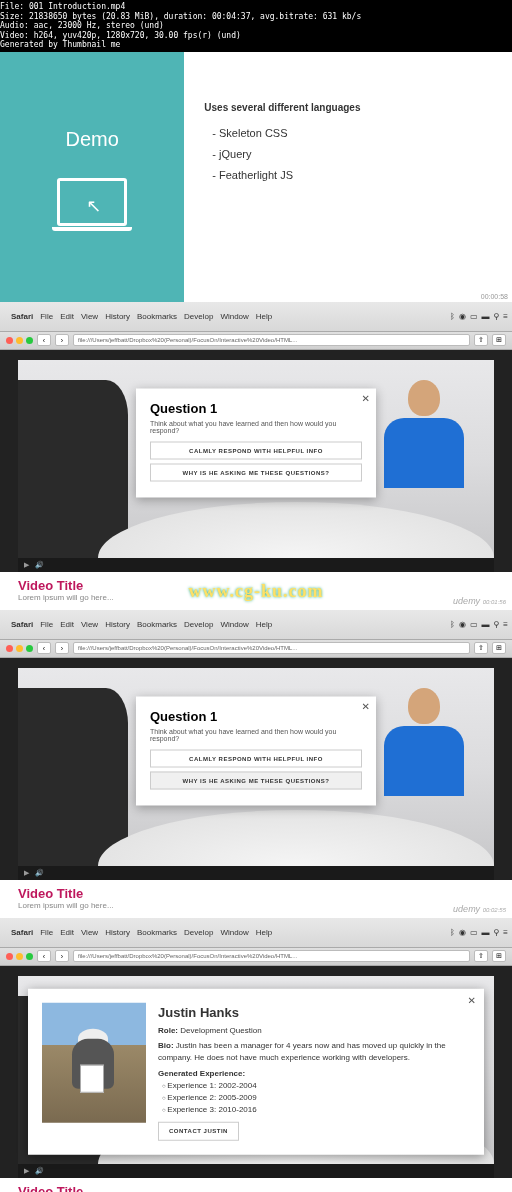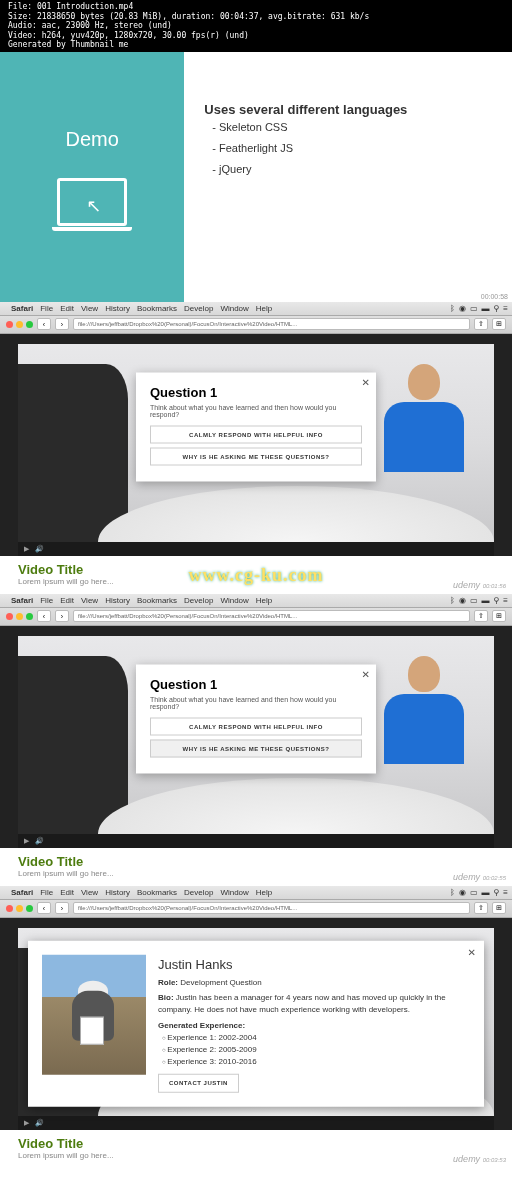--- a/index.html
+++ b/index.html
@@ -1,31 +1,31 @@
 <!DOCTYPE html>
 <html><head>
 <meta charset="utf-8">
 <style>
 * { margin: 0; padding: 0; box-sizing: border-box; }
 body { font-family: -apple-system, Helvetica, Arial, sans-serif; width: 512px; background: #fff; font-size: 10px; }
 
-.file-info { background: #000; color: #fff; padding: 2px 8px; font-family: monospace; font-size: 8px; line-height: 1.2; }
+.file-info { background: #000; color: #fff; padding: 2px 0; font-family: monospace; font-size: 8px; line-height: 1.2; }
 
 .slide1 { display: flex; height: 250px; position: relative; }
 .slide1-left { background: #4fb5b5; width: 36%; display: flex; flex-direction: column; align-items: center; justify-content: center; color: #fff; }
 .slide1-title { font-size: 20px; font-weight: 300; margin-bottom: 27px; }
 .laptop { width: 70px; height: 48px; border: 3px solid #fff; border-radius: 3px; position: relative; }
 .laptop::after { content: ''; position: absolute; bottom: -8px; left: -8px; right: -8px; height: 4px; background: #fff; border-radius: 0 0 3px 3px; }
 .cursor-icon { position: absolute; top: 14px; left: 26px; font-size: 18px; color: #fff; }
 .slide1-right { background: #fff; flex: 1; padding: 50px 20px; }
-.slide1-heading { font-size: 13px; font-weight: 700; color: #333; }
+.slide1-heading { font-size: 10px; font-weight: 700; color: #333; margin-bottom: 10px; }
 .slide1-list { font-size: 11px; color: #333; line-height: 1.9; padding-left: 8px; }
 .timestamp { position: absolute; bottom: 2px; right: 4px; font-size: 7px; color: #999; }
 
-.mac-menubar { background: linear-gradient(#e8e8e8,#d8d8d8); height: 14px; display: flex; align-items: center; padding: 0 4px; font-size: 8px; color: #333; border-bottom: 1px solid #aaa; }
+.mac-menubar { background: linear-gradient(#e8e8e8,#d8d8d8); height: 30px; display: flex; align-items: center; padding: 0 4px; font-size: 8px; color: #333; border-bottom: 1px solid #aaa; }
 .apple { margin-right: 6px; font-size: 9px; }
 .mac-menubar span { margin-right: 7px; }
 .menu-right { margin-left: auto; display: flex; gap: 4px; font-size: 8px; }
 .menu-right span { margin: 0; }
 
 .browser-chrome { background: linear-gradient(#e0e0e0,#d0d0d0); height: 18px; display: flex; align-items: center; padding: 0 6px; gap: 4px; border-bottom: 1px solid #aaa; }
 .traffic { display: flex; gap: 3px; }
 .dot { width: 7px; height: 7px; border-radius: 50%; }
 .red { background: #ff5f56; } .yel { background: #ffbd2e; } .grn { background: #27c93f; }
 .nav-btn { width: 14px; height: 12px; background: #fff; border: 1px solid #bbb; border-radius: 2px; font-size: 7px; display: flex; align-items: center; justify-content: center; }
@@ -42,32 +42,32 @@
 
 .modal-q { position: absolute; left: 50%; top: 42%; transform: translate(-50%, -50%); width: 240px; background: #fff; padding: 12px 14px; box-shadow: 0 2px 10px rgba(0,0,0,0.3); }
 .modal-close { position: absolute; right: 6px; top: 4px; font-size: 10px; color: #555; }
 .modal-q h3 { font-size: 13px; font-weight: 700; margin-bottom: 4px; }
 .modal-q p { font-size: 7px; color: #555; margin-bottom: 8px; }
 .modal-btn { display: block; width: 100%; padding: 5px; text-align: center; font-size: 6px; font-weight: 700; letter-spacing: 0.5px; border: 1px solid #ccc; margin-bottom: 4px; background: #fff; color: #333; }
 .modal-btn.hover { background: #f0f0f0; }
 
 .video-controls { background: #1a1a1a; height: 14px; display: flex; align-items: center; padding: 0 6px; gap: 6px; font-size: 7px; color: #999; }
 .video-meta { padding: 6px 18px 8px; background: #fff; position: relative; }
-.video-title { font-size: 13px; font-weight: 700; color: #4d7c0f; }
+.video-title { font-size: 13px; font-weight: 700; color: #be185d; }
 .video-sub { font-size: 8px; color: #888; }
 .watermark-green { position: absolute; left: 50%; top: 50%; transform: translate(-50%, -50%); font-size: 18px; font-family: Georgia, serif; font-weight: bold; color: #ffe066; text-shadow: 0 0 3px #2a7; letter-spacing: 1px; }
 .udemy-mark { position: absolute; right: 6px; bottom: 4px; font-size: 9px; color: #aaa; font-style: italic; }
 
 .modal-bio { position: absolute; left: 50%; top: 50%; transform: translate(-50%, -50%); width: 456px; background: #fff; padding: 14px; display: flex; gap: 12px; box-shadow: 0 2px 10px rgba(0,0,0,0.4); }
 .bio-photo { width: 104px; height: 120px; background: linear-gradient(to bottom, #8db8e0 0%, #8db8e0 35%, #9b8968 35%, #7a6a50 100%); position: relative; flex-shrink: 0; }
 .bio-person { position: absolute; left: 30px; top: 36px; width: 42px; height: 50px; background: #555; border-radius: 16px 16px 6px 6px; }
 .bio-helmet { position: absolute; left: 36px; top: 26px; width: 30px; height: 20px; background: #eee; border-radius: 50% 50% 30% 30%; }
 .bio-paper { position: absolute; left: 38px; top: 62px; width: 24px; height: 28px; background: #fff; border: 1px solid #aaa; }
 .bio-text { flex: 1; font-size: 8px; color: #333; line-height: 1.5; }
-.bio-text h3 { font-size: 13px; font-weight: 400; margin-bottom: 3px; }
+.bio-text h3 { font-size: 13px; font-weight: 700; margin-bottom: 3px; }
 .bio-text .role { font-size: 8px; margin-bottom: 3px; }
 .bio-text .bio-desc { margin-bottom: 4px; }
 .bio-text ul { list-style: none; padding-left: 4px; }
 .bio-text li::before { content: '○ '; font-size: 6px; }
 .bio-btn { display: inline-block; margin-top: 6px; padding: 4px 10px; border: 1px solid #ccc; font-size: 6px; font-weight: 700; letter-spacing: 0.5px; }
 </style>
 </head>
 <body>
 
 <div class="file-info">
@@ -82,22 +82,22 @@
   <div class="slide1-left">
     <div class="slide1-title">Demo</div>
     <div class="laptop">
       <span class="cursor-icon">↖</span>
     </div>
   </div>
   <div class="slide1-right">
     <div class="slide1-heading">Uses several different languages</div>
     <div class="slide1-list">
       <div>- Skeleton CSS</div>
+      <div>- jQuery</div>
       <div>- Featherlight JS</div>
-      <div>- jQuery</div>
     </div>
   </div>
   <div class="timestamp">00:00:58</div>
 </div>
 
 <div class="mac-menubar">
   <span class="apple"></span>
   <span style="font-weight:bold">Safari</span>
   <span>File</span>
   <span>Edit</span>

